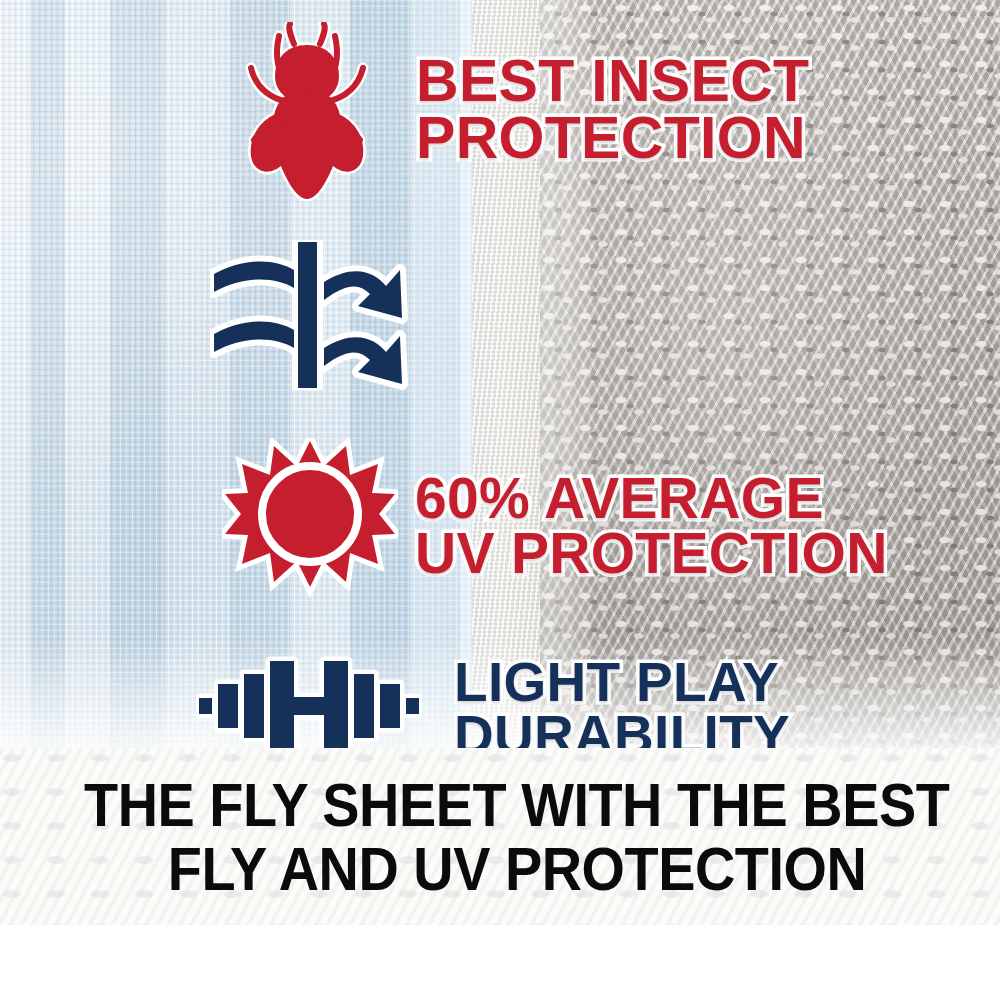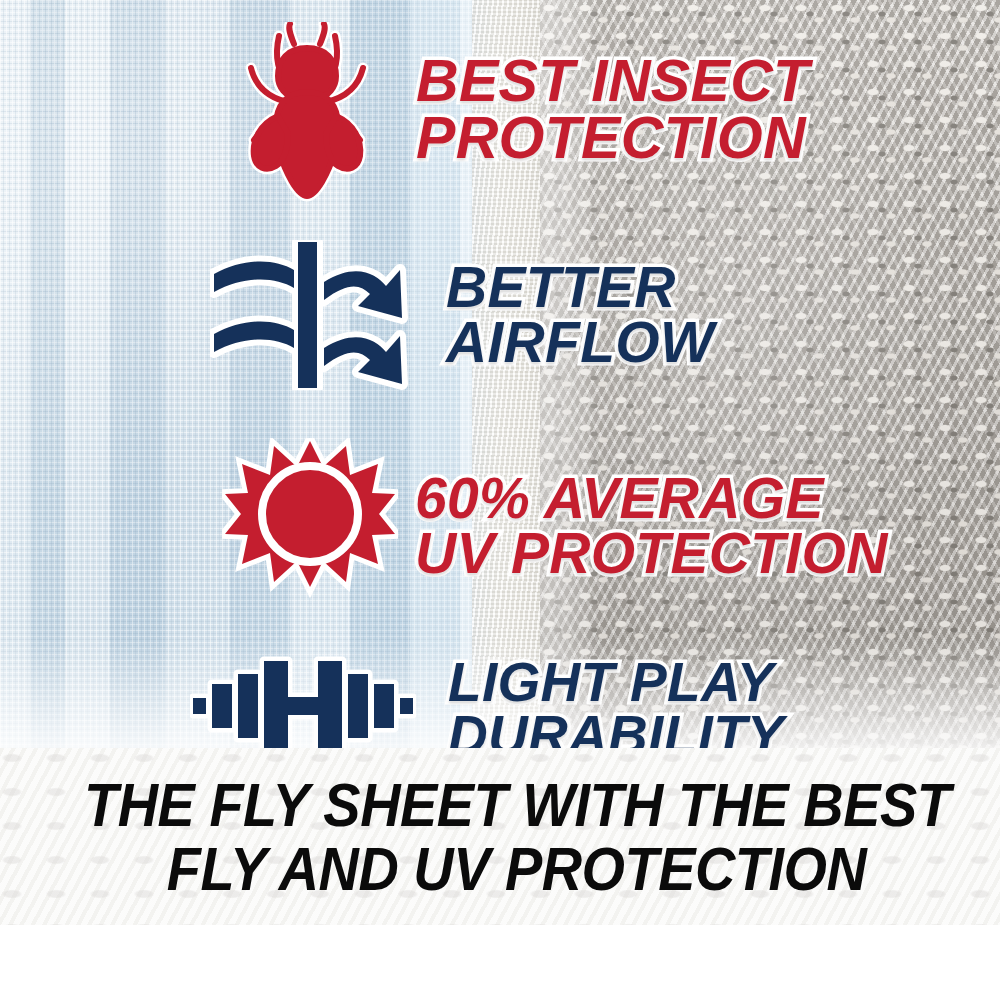--- a/index.html
+++ b/index.html
@@ -9,21 +9,20 @@
     width:1000px; height:1000px;
     overflow:hidden;
     background:#ffffff;
     font-family:"Liberation Sans", sans-serif;
   }
 
   #stage {
     position:relative;
     width:1000px; height:925px;
     overflow:hidden;
-    font-style:italic;
   }
 
   
   .bg-layer { position:absolute; top:0; height:823px; }
 
   .bg-blue {
     left:0; width:500px;
     background-color:#cfdde8;
     background-image:
       repeating-linear-gradient(90deg,
@@ -127,21 +126,21 @@
        0  2px 3px rgba(120,120,120,.35);
   }
 
   .red   { color:#C41E2F; }
   .navy  { color:#15315A; }
 
   
   #row-insect   { left:232px; top:22px;  }
   #row-airflow  { left:210px; top:240px; }
   #row-uv       { left:222px; top:438px; }
-  #row-durab    { left:190px; top:650px; }
+  #row-durab    { left:196px; top:650px; }
 
   #row-insect .f-text  { font-size:59px; margin-left:34px; margin-top:-4px; }
   #row-airflow .f-text { font-size:57px; margin-left:36px; }
   #row-uv .f-text      { font-size:57px; margin-left:17px; }
   #row-durab .f-text   { font-size:55px; margin-left:32px; margin-top:6px; }
 
   
   #banner {
     position:absolute; left:0; bottom:0; width:1000px; height:177px;
     background:#ffffff;
@@ -228,22 +227,20 @@
           <path d="M114 126 L114 108 C146 88 166 100 176 112 L190 96 L192 144 L148 132 L160 120 C150 110 138 108 114 126 Z"></path>
         </g>
         <g fill="#15315A">
           <path d="M4 52 L4 34 C34 18 64 18 84 30 L84 48 C64 36 34 36 4 52 Z"></path>
           <path d="M4 112 L4 94 C34 78 64 78 84 90 L84 108 C64 96 34 96 4 112 Z"></path>
           <rect x="88" y="2" width="19" height="146"></rect>
           <path d="M114 60 L114 42 C146 22 166 34 176 46 L190 30 L192 78 L148 66 L160 54 C150 44 138 42 114 60 Z"></path>
           <path d="M114 126 L114 108 C146 88 166 100 176 112 L190 96 L192 144 L148 132 L160 120 C150 110 138 108 114 126 Z"></path>
         </g>
       </svg>
-      <div class="f-text navy">BETTER
-AIRFLOW</div>
     </div>
 
     <div class="feature" id="row-uv">
       <svg class="f-icon" width="176" height="176" viewBox="0 0 176 176">
         <g stroke="#ffffff" stroke-width="10" stroke-linejoin="miter" fill="none">
           <path d="M88 3 L101 29 L124 8 L128 37 L156 26 L150 55 L173 56 L157 76 L173 96 L150 97 L156 126 L128 115 L124 144 L101 123 L88 149 L75 123 L52 144 L48 115 L20 126 L26 97 L3 96 L19 76 L3 56 L26 55 L20 26 L48 37 L52 8 L75 29 Z"></path>
         </g>
         <path d="M88 3 L101 29 L124 8 L128 37 L156 26 L150 55 L173 56 L157 76 L173 96 L150 97 L156 126 L128 115 L124 144 L101 123 L88 149 L75 123 L52 144 L48 115 L20 126 L26 97 L3 96 L19 76 L3 56 L26 55 L20 26 L48 37 L52 8 L75 29 Z" fill="#C41E2F"></path>
         <circle cx="88" cy="76" r="48" fill="#C41E2F" stroke="#ffffff" stroke-width="8"></circle>
       </svg>

